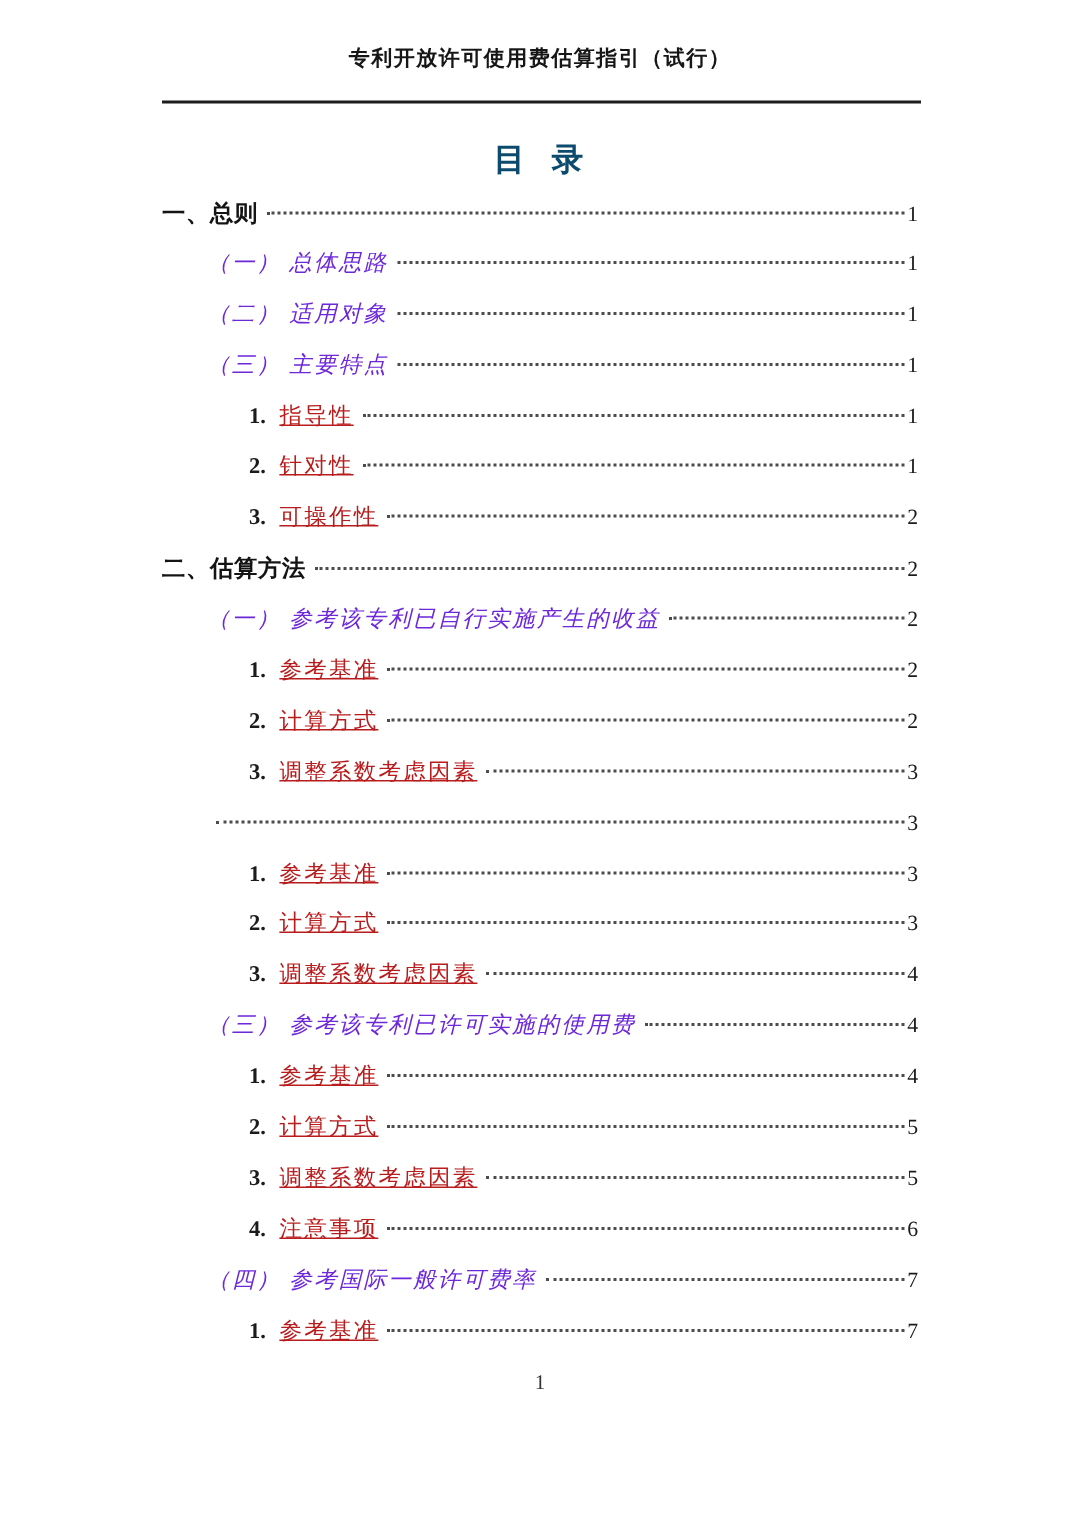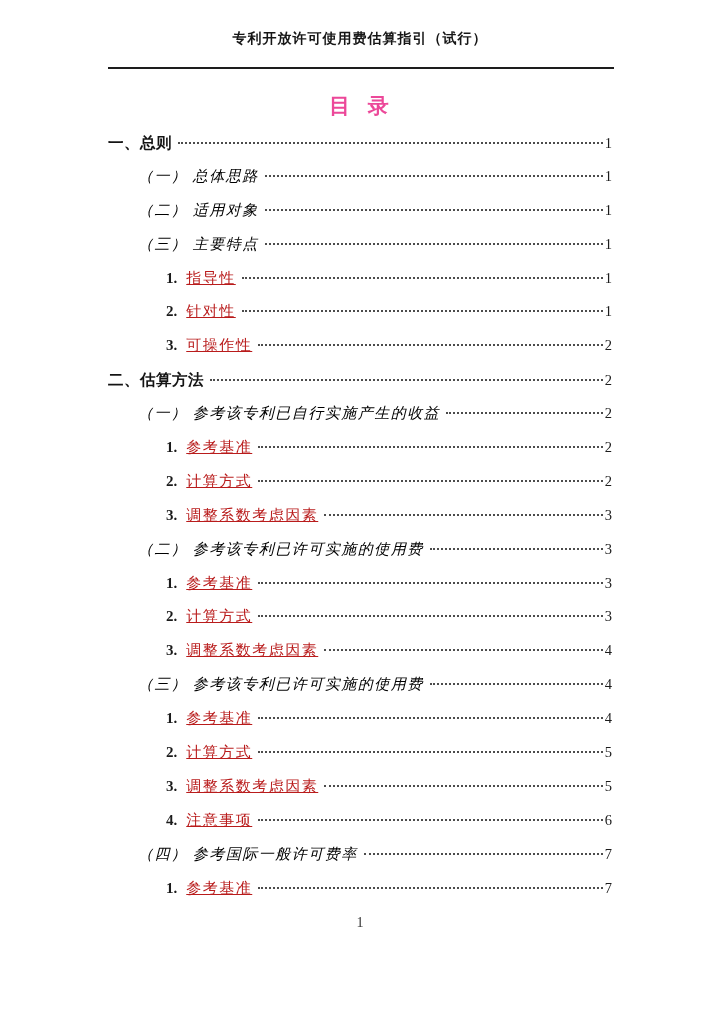--- a/index.html
+++ b/index.html
@@ -24,21 +24,21 @@
   .header-rule {
     position: absolute; top: 67px; left: 108px; width: 506px;
     border-top: 2px solid #1d1d1d; height: 0;
   }
 
   
   .toc-title {
     position: absolute; top: 92px; left: 0; width: 720px; margin: 0;
     text-align: center;
     font-family: "Liberation Sans", "DejaVu Sans", sans-serif;
-    font-size: 21px; font-weight: 700; color: #ec4899;
+    font-size: 21px; font-weight: 700; color: #0c4a6e;
     white-space: pre; letter-spacing: 2px;
   }
 
   
   .toc {
     position: absolute; top: 126px; left: 108px; width: 504px;
   }
   .toc-row {
     display: flex; align-items: baseline;
     height: 33.9px;
@@ -46,21 +46,21 @@
     cursor: pointer;
   }
   .toc-row.lvl1 {
     font-family: "Liberation Sans", "DejaVu Sans", sans-serif;
     font-weight: 700; font-size: 15.5px; letter-spacing: 0.5px;
     color: #141414;
     justify-content: flex-end;
   }
   .toc-row.lvl2 { padding-left: 30px; }
   .toc-row.lvl2 .toc-label {
-    font-style: italic; letter-spacing: 1.5px; color: #000000;
+    font-style: italic; letter-spacing: 1.5px; color: #6d28d9;
   }
   .toc-row.lvl3 { padding-left: 58px; }
   .toc-row.lvl3 .toc-label { letter-spacing: 1.5px; color: #b91c1c; text-decoration: underline; }
   .toc-num {
     font-weight: 700; margin-right: 9px; letter-spacing: 0;
     font-family: "Liberation Serif", "DejaVu Serif", serif;
   }
   .leader {
     flex: 1 1 auto; min-width: 12px;
     margin: 0 2px 0 6px;
@@ -168,21 +168,20 @@
         <span class="leader"></span>
         <span class="toc-page">2</span>
       </div>
       <div class="toc-row lvl3">
         <span class="toc-num">3.</span>
         <span class="toc-label">调整系数考虑因素</span>
         <span class="leader"></span>
         <span class="toc-page">3</span>
       </div>
       <div class="toc-row lvl2">
-        <span class="toc-label">（二） 参考该专利已许可实施的使用费</span>
         <span class="leader"></span>
         <span class="toc-page">3</span>
       </div>
       <div class="toc-row lvl3">
         <span class="toc-num">1.</span>
         <span class="toc-label">参考基准</span>
         <span class="leader"></span>
         <span class="toc-page">3</span>
       </div>
       <div class="toc-row lvl3">

